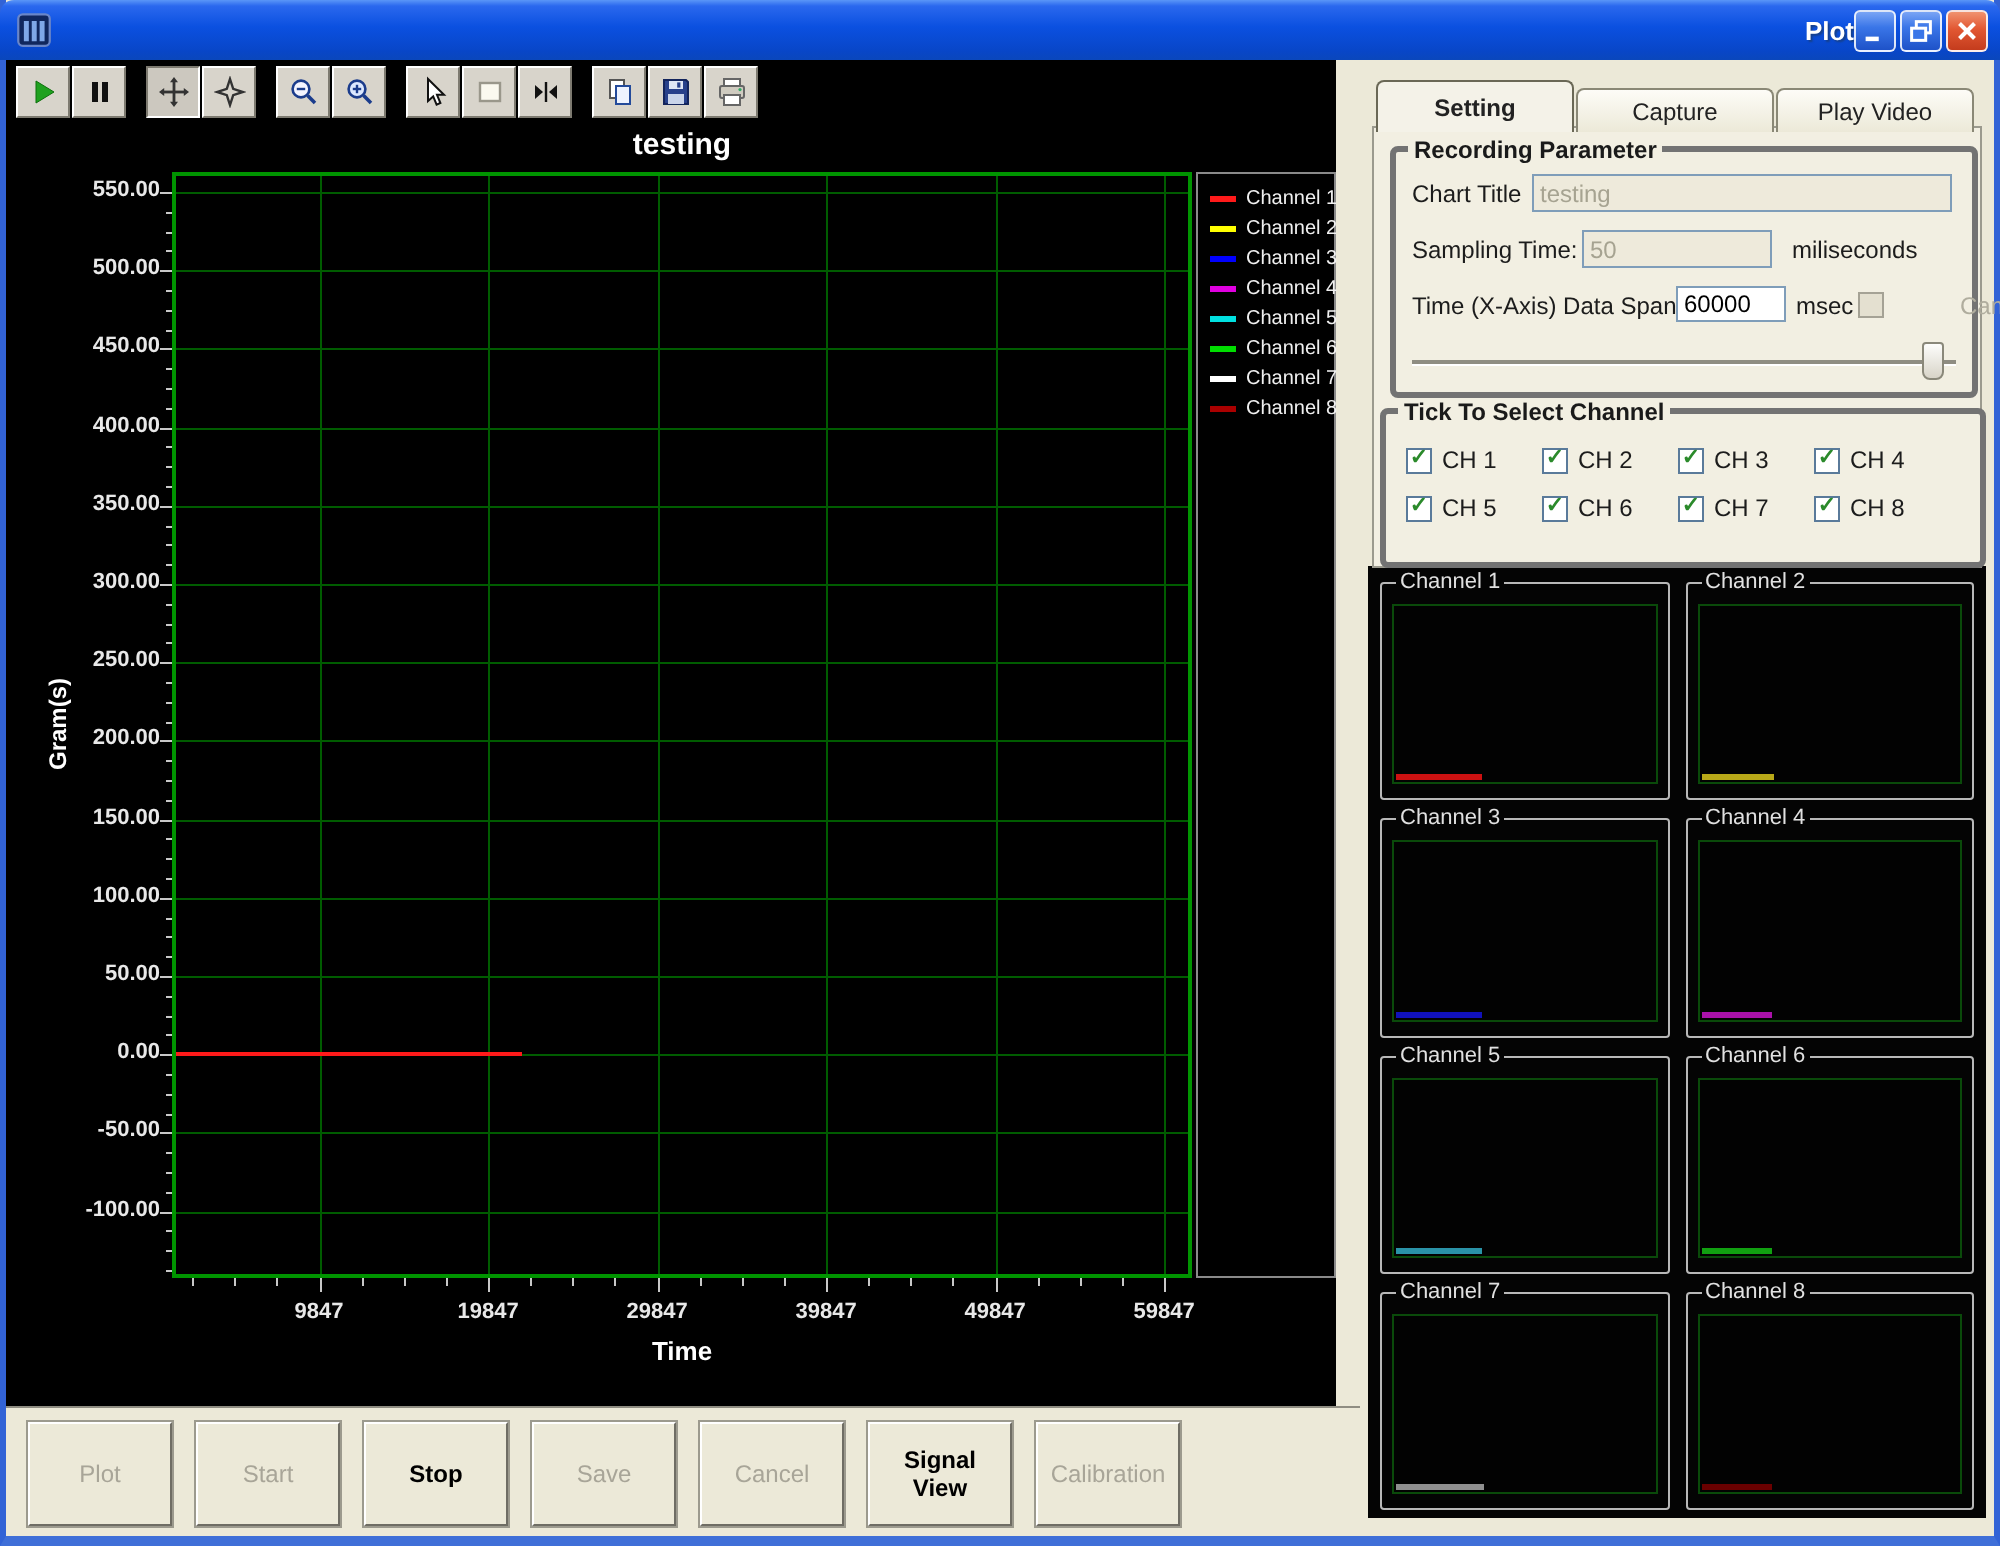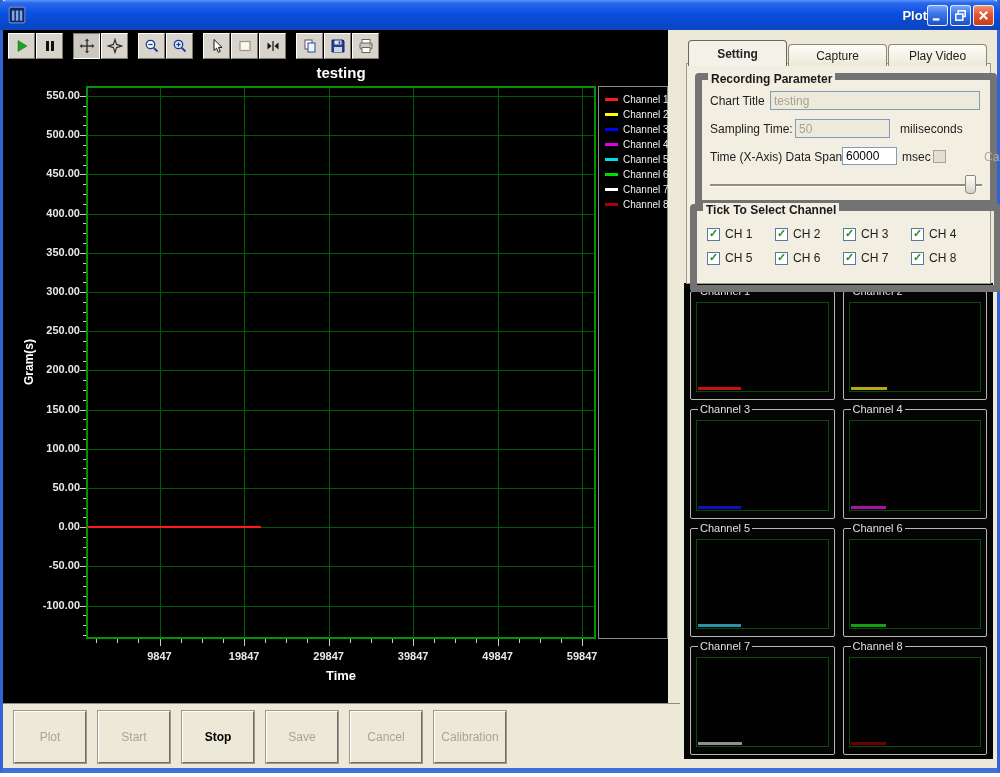--- a/index.html
+++ b/index.html
@@ -40,21 +40,21 @@
   .leg-text{color:#f0f0f0;font-size:10px;white-space:nowrap;}
   
   .right-panel{position:absolute;left:677px;top:30px;width:317px;height:738px;background:#ece9d8;}
   #tabs{position:absolute;left:8px;top:10px;display:flex;align-items:flex-end;height:26px;z-index:2;}
   .tab{height:22px;width:99px;box-sizing:border-box;border:1px solid #8a8876;border-bottom:none;
     border-radius:4px 4px 0 0;background:linear-gradient(180deg,#fdfcf7,#ece9d8);
     font-size:12px;color:#222;display:flex;align-items:center;justify-content:center;margin-right:1px;}
   .tab.active{height:26px;font-weight:bold;background:#f4f2e8;border-color:#6a6856;}
   .tab-pane{position:absolute;left:6px;top:33px;width:305px;height:221px;background:#f2efe2;
     border:1px solid #9b9a8e;box-sizing:border-box;z-index:1;}
-  .group{position:absolute;border:7px solid #737373;border-radius:4px;}
+  .group{position:absolute;border:3px solid #737373;border-radius:4px;}
   .glabel{position:absolute;top:-8px;left:6px;background:#f2efe2;padding:0 3px;
     font-size:12px;font-weight:bold;color:#1a1a1a;white-space:nowrap;}
   .flabel{position:absolute;font-size:12px;color:#1c1c1c;white-space:nowrap;}
   .flabel.dim{color:#b0ad9e;}
   .xpinput{position:absolute;border:1px solid #7f9db9;font-family:"Liberation Sans",sans-serif;
     font-size:12px;padding:1px 3px;box-sizing:border-box;background:#fff;color:#000;}
   .xpinput.dis{background:#eeeadb;color:#a6a391;}
   .slider{position:absolute;}
   .slider-track{position:absolute;left:0;right:0;top:9px;height:2px;background:#8f8d82;
     border-bottom:1px solid #fff;}
@@ -526,16 +526,17 @@
         </div>
       </div>
   </div>
 
   <div id="bottom-bar">
       <button class="bbtn off">Plot</button>
       <button class="bbtn off">Start</button>
       <button class="bbtn on">Stop</button>
       <button class="bbtn off">Save</button>
       <button class="bbtn off">Cancel</button>
+      <button class="bbtn on">Signal View</button>
       <button class="bbtn off">Calibration</button>
     </div>
 
 </div>
 
 </body></html>

